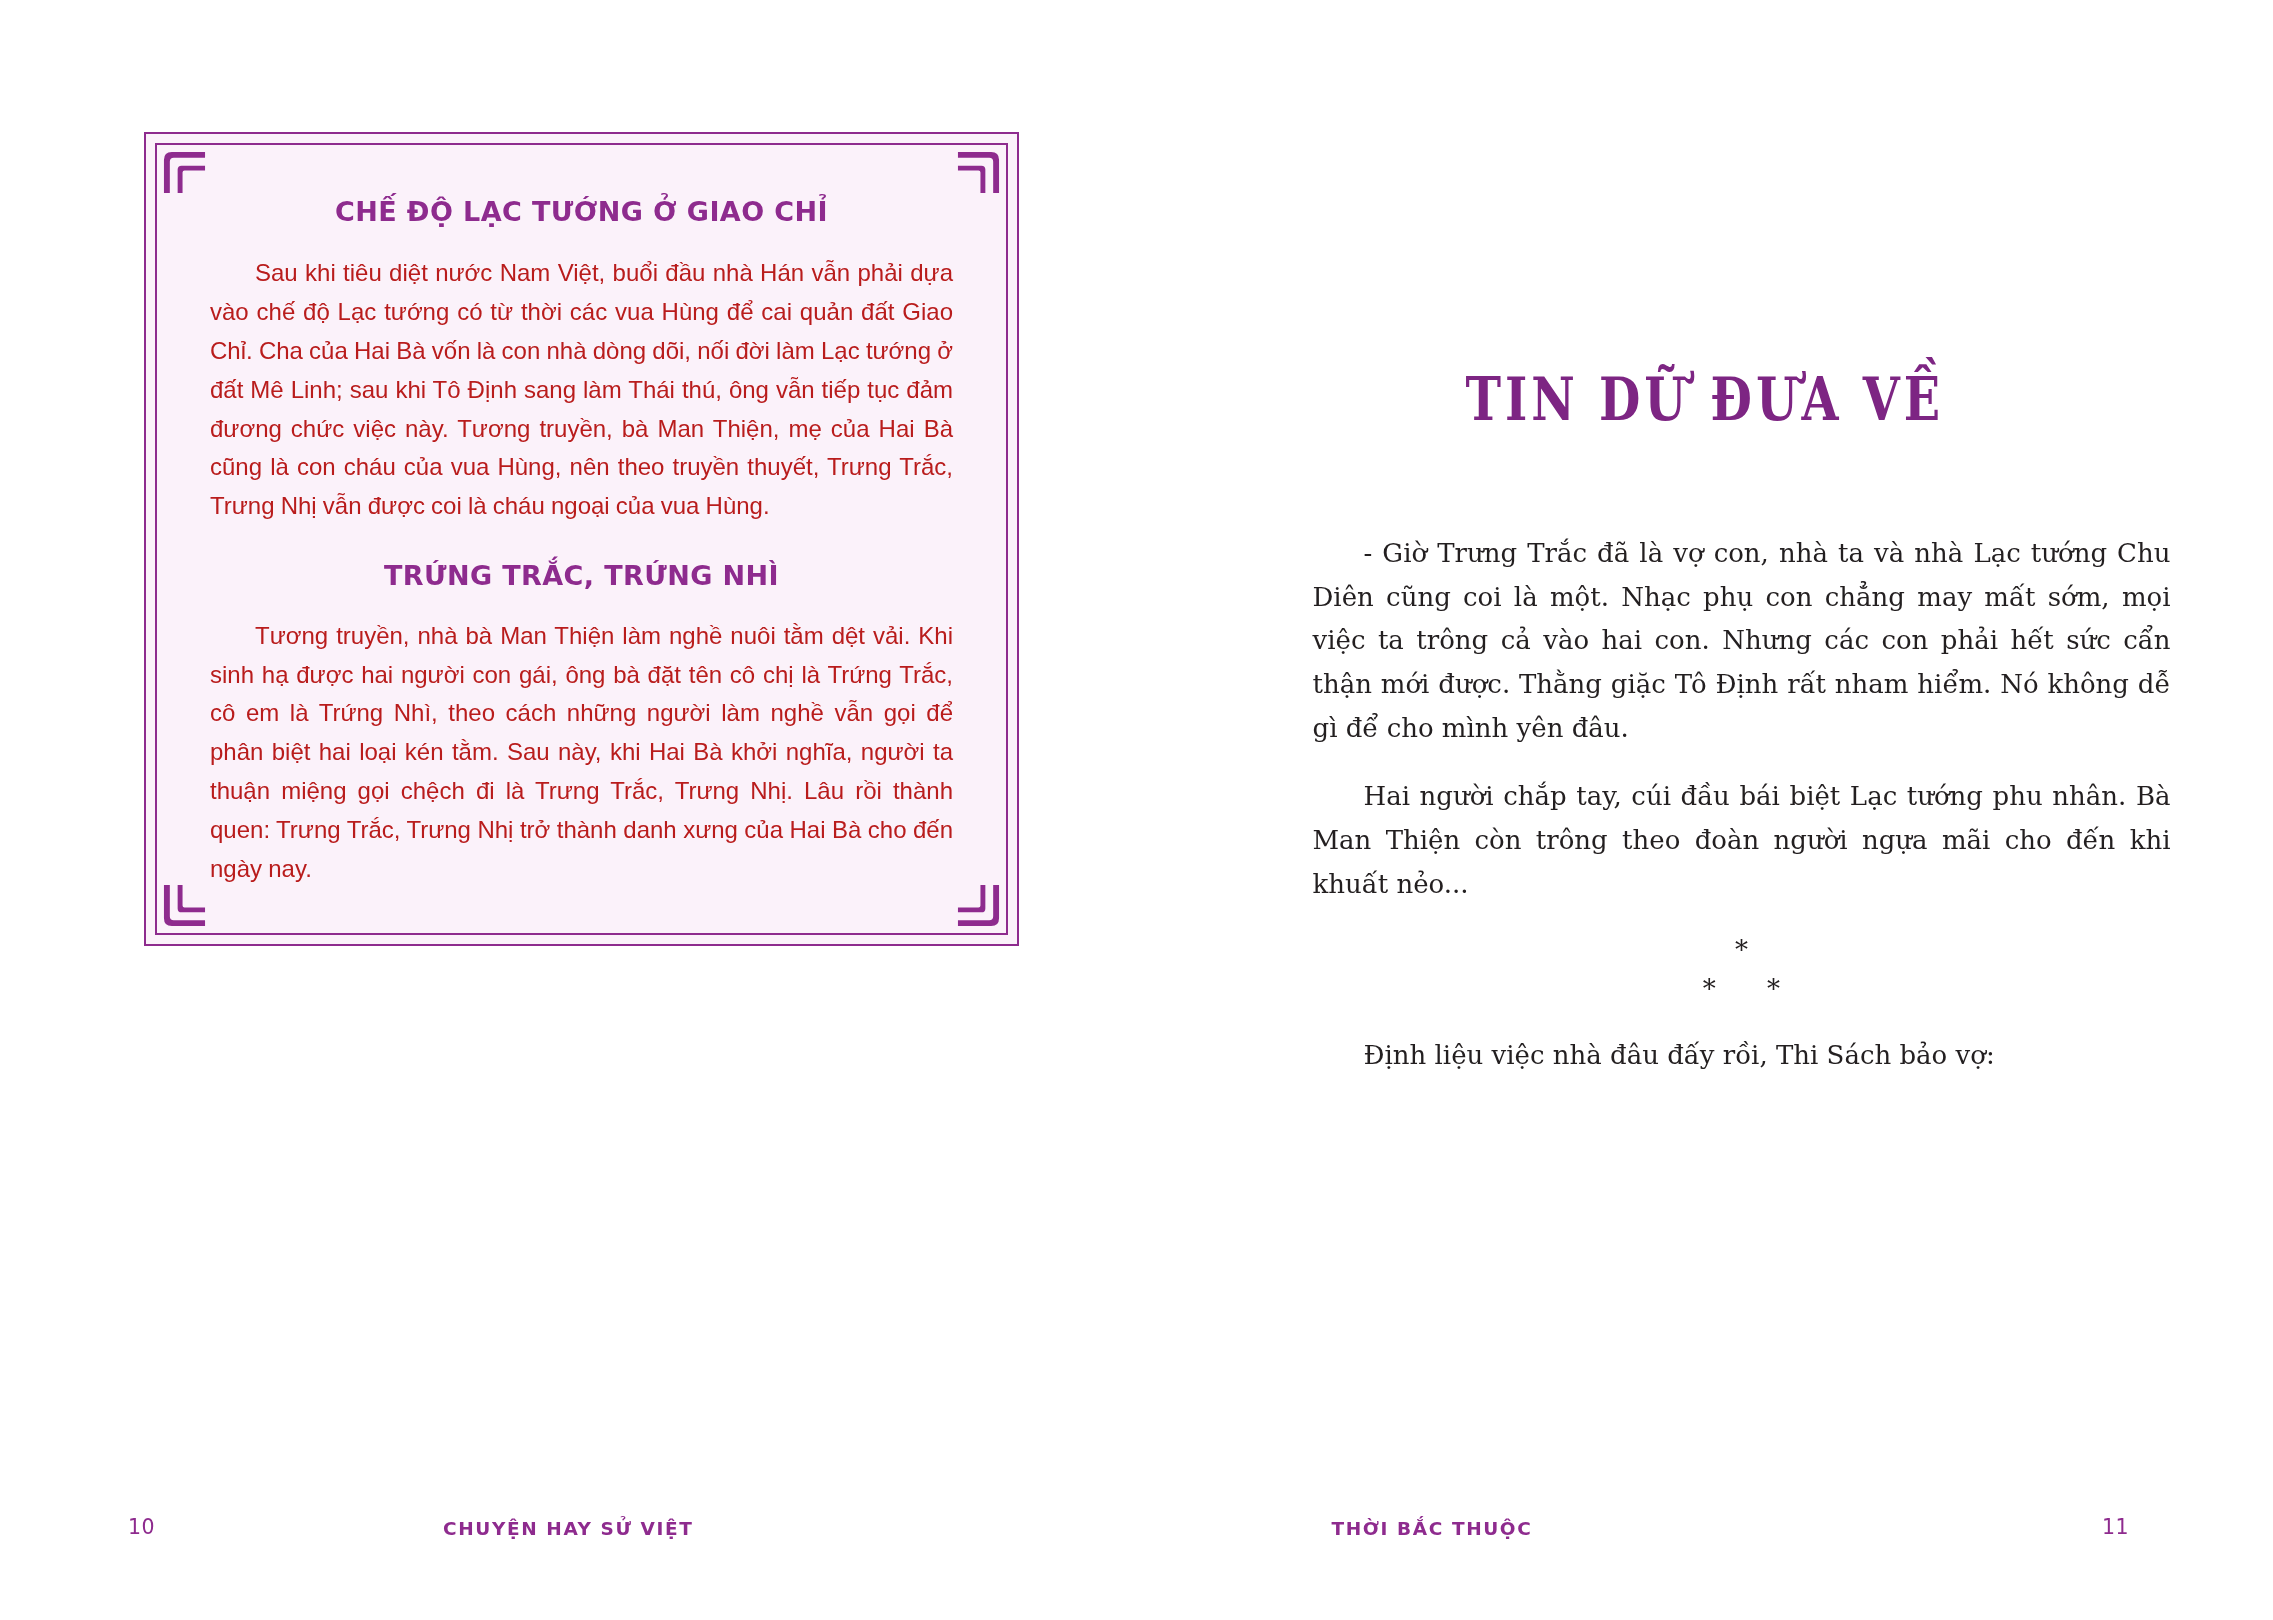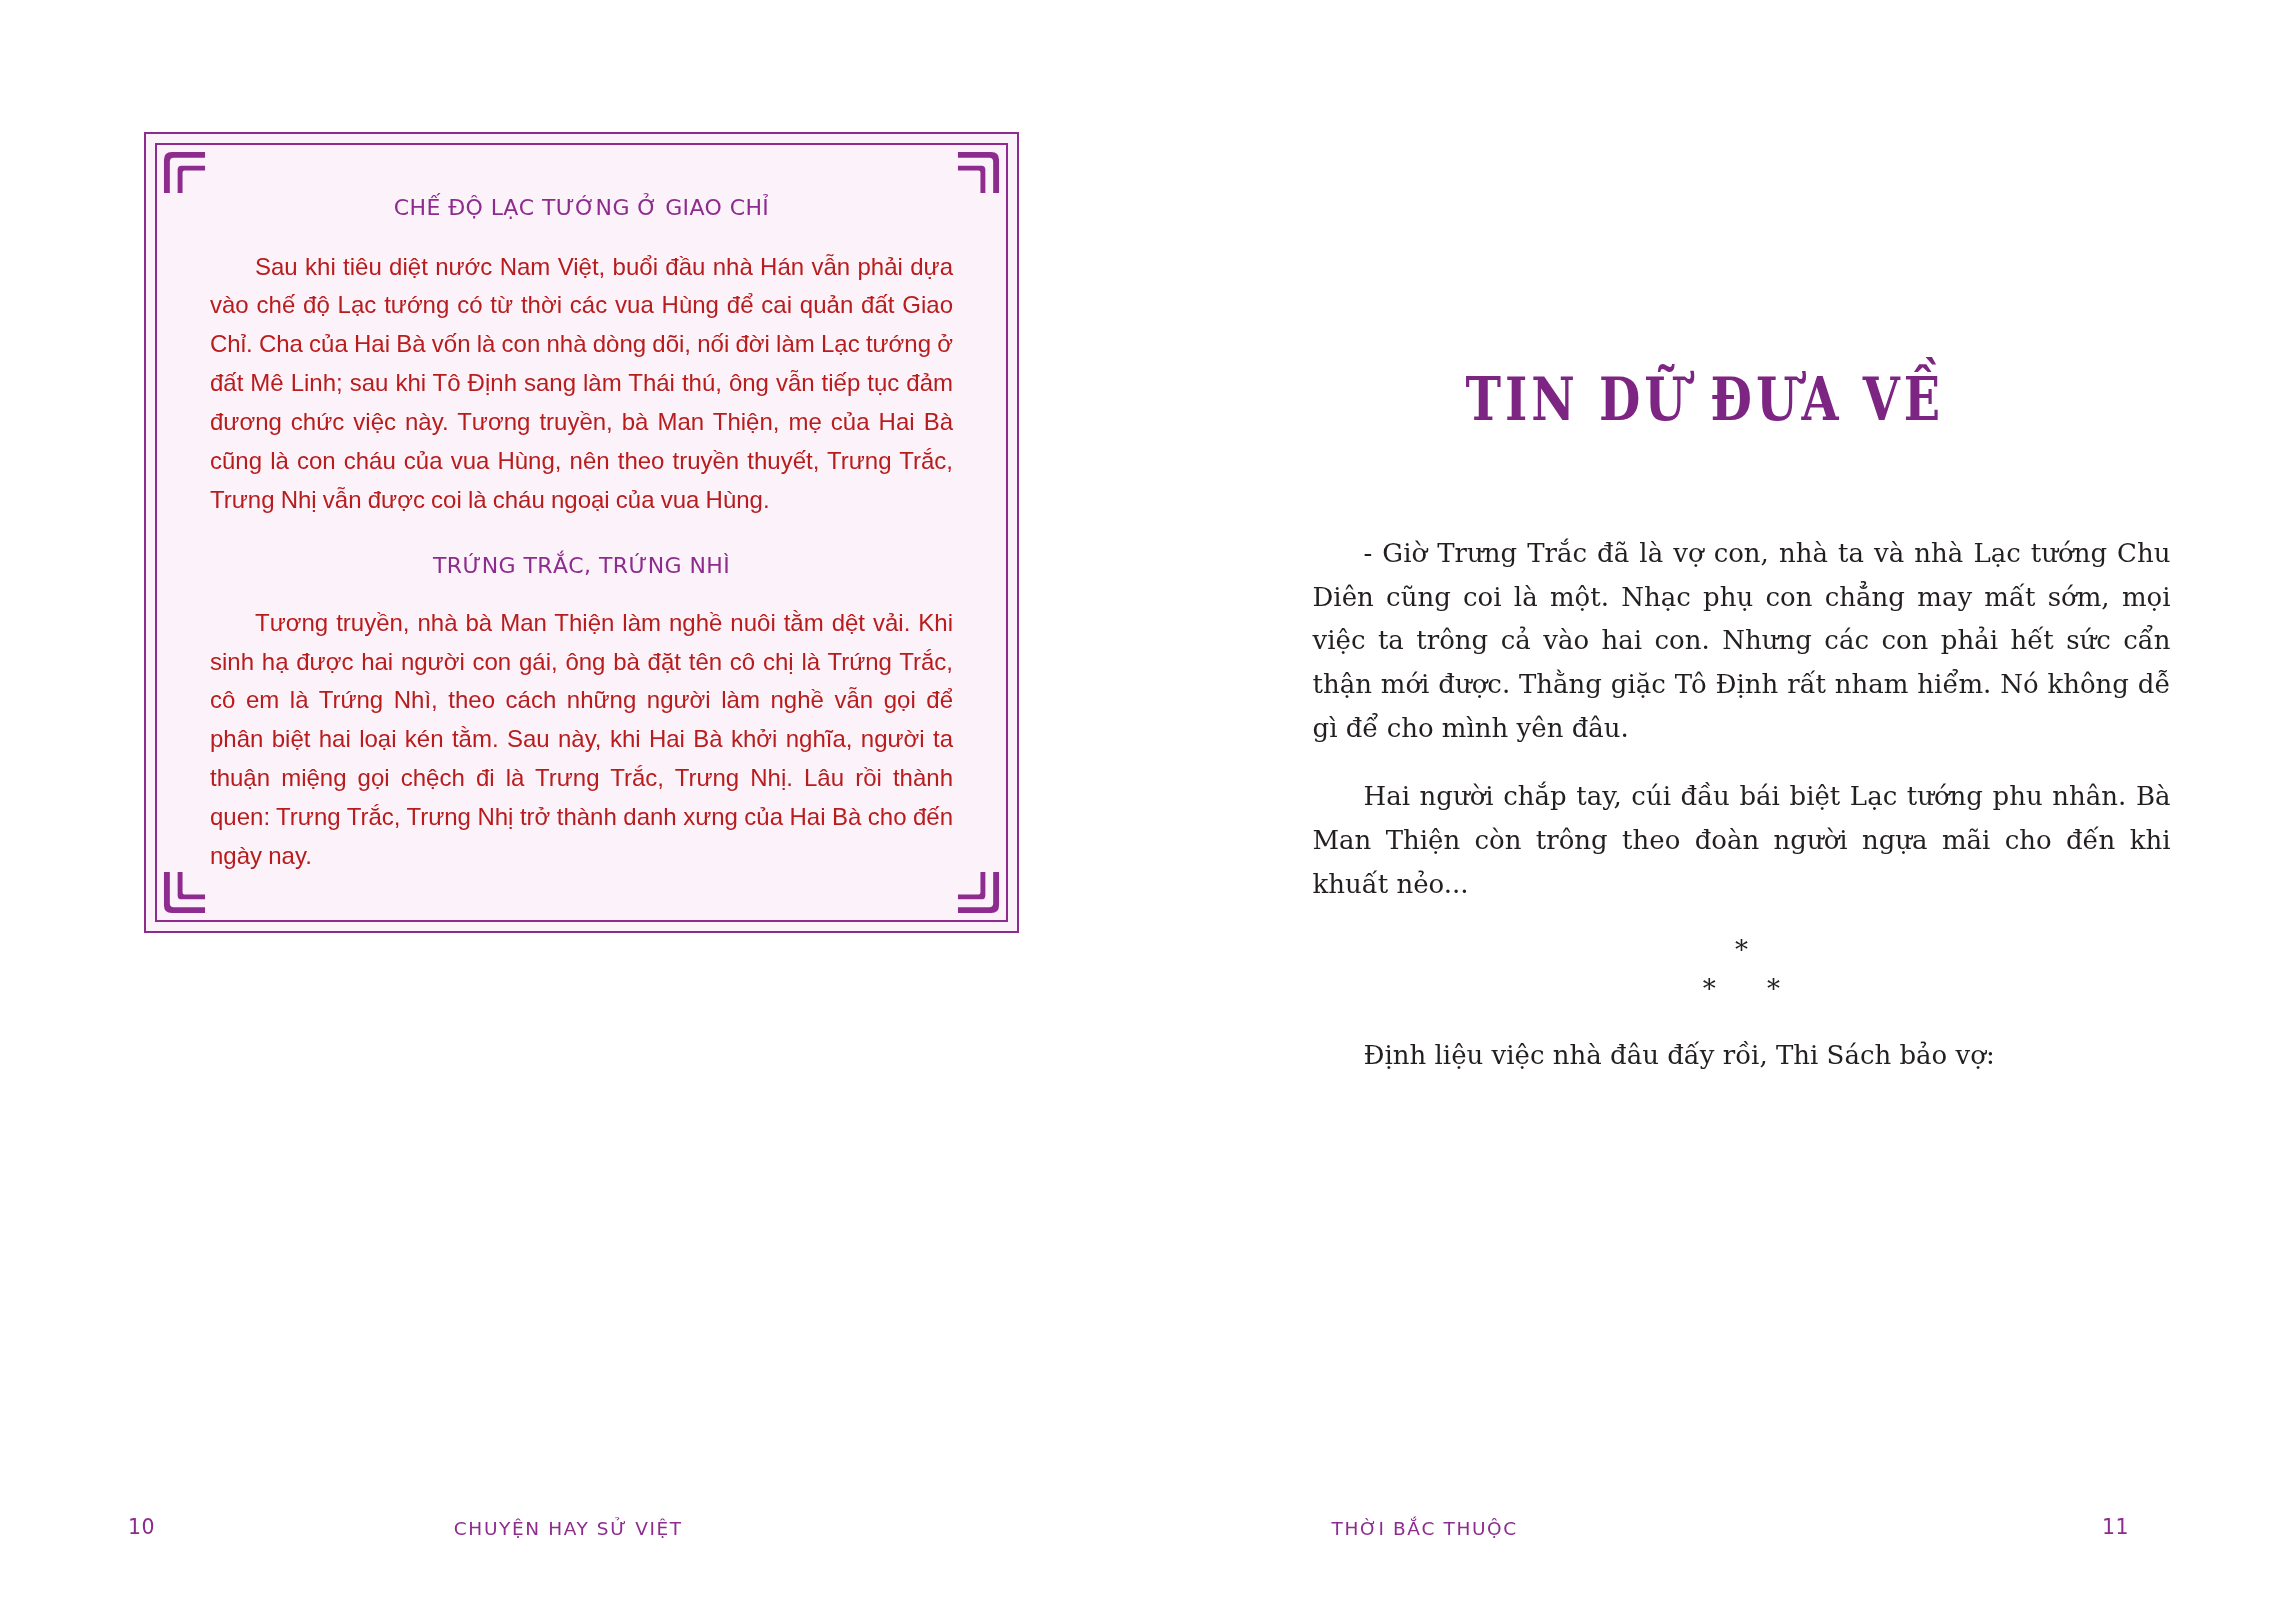--- a/index.html
+++ b/index.html
@@ -62,22 +62,22 @@
   .corner.br { right: 15.6px; bottom: 15.6px; transform: scale(-1,-1); }
 
   .sidebar-content {
     position: relative;
     padding: 60px 64px 55px 64px;
   }
 
   .sb-heading {
     color: #8e2b8e;
     font-family: "DejaVu Sans", sans-serif;
-    font-weight: normal;
-    font-size: 22px;
+    font-weight: bold;
+    font-size: 27px;
     letter-spacing: 0.4px;
     text-align: center;
     margin: 0 0 25px 0;
     line-height: 1.3;
   }
   .sb-heading.second {
     margin-top: 32px;
     margin-bottom: 23.4px;
   }
   .sb-heading .line2 { display: block; }
@@ -150,21 +150,21 @@
     letter-spacing: 0.5px;
   }
   .folio-num-left  { left: 128px; }
   .folio-num-right { right: 144px; }
   .running-head {
     position: absolute;
     bottom: 82px;
     color: #8e2b8e;
     font-family: "DejaVu Sans", sans-serif;
     font-size: 18.5px;
-    font-weight: normal;
+    font-weight: bold;
     letter-spacing: 1.6px;
   }
   .rh-left  { left: 50%; transform: translateX(-50%); }
   .rh-right { left: 195px; text-align: center; }
 </style>
 </head>
 <body>
 
 <div class="spread">
 

